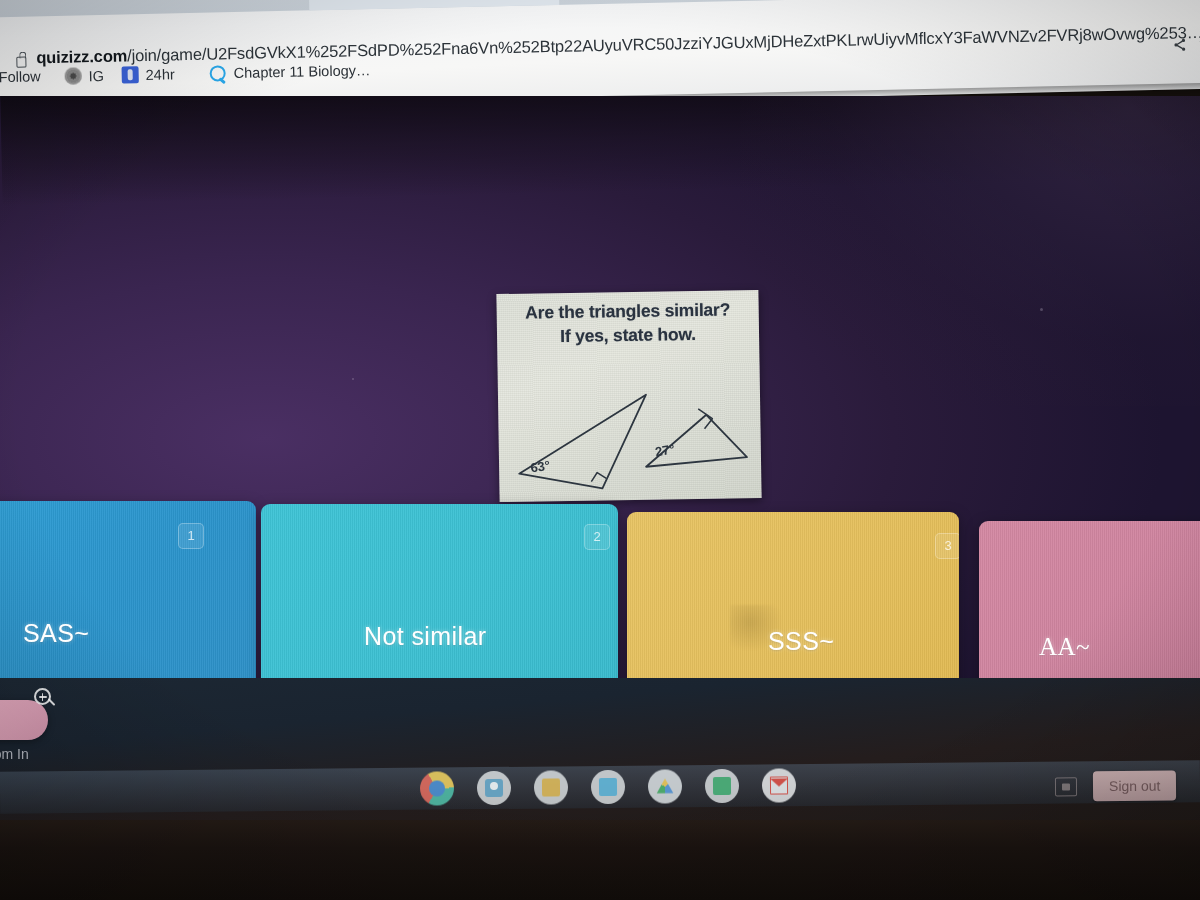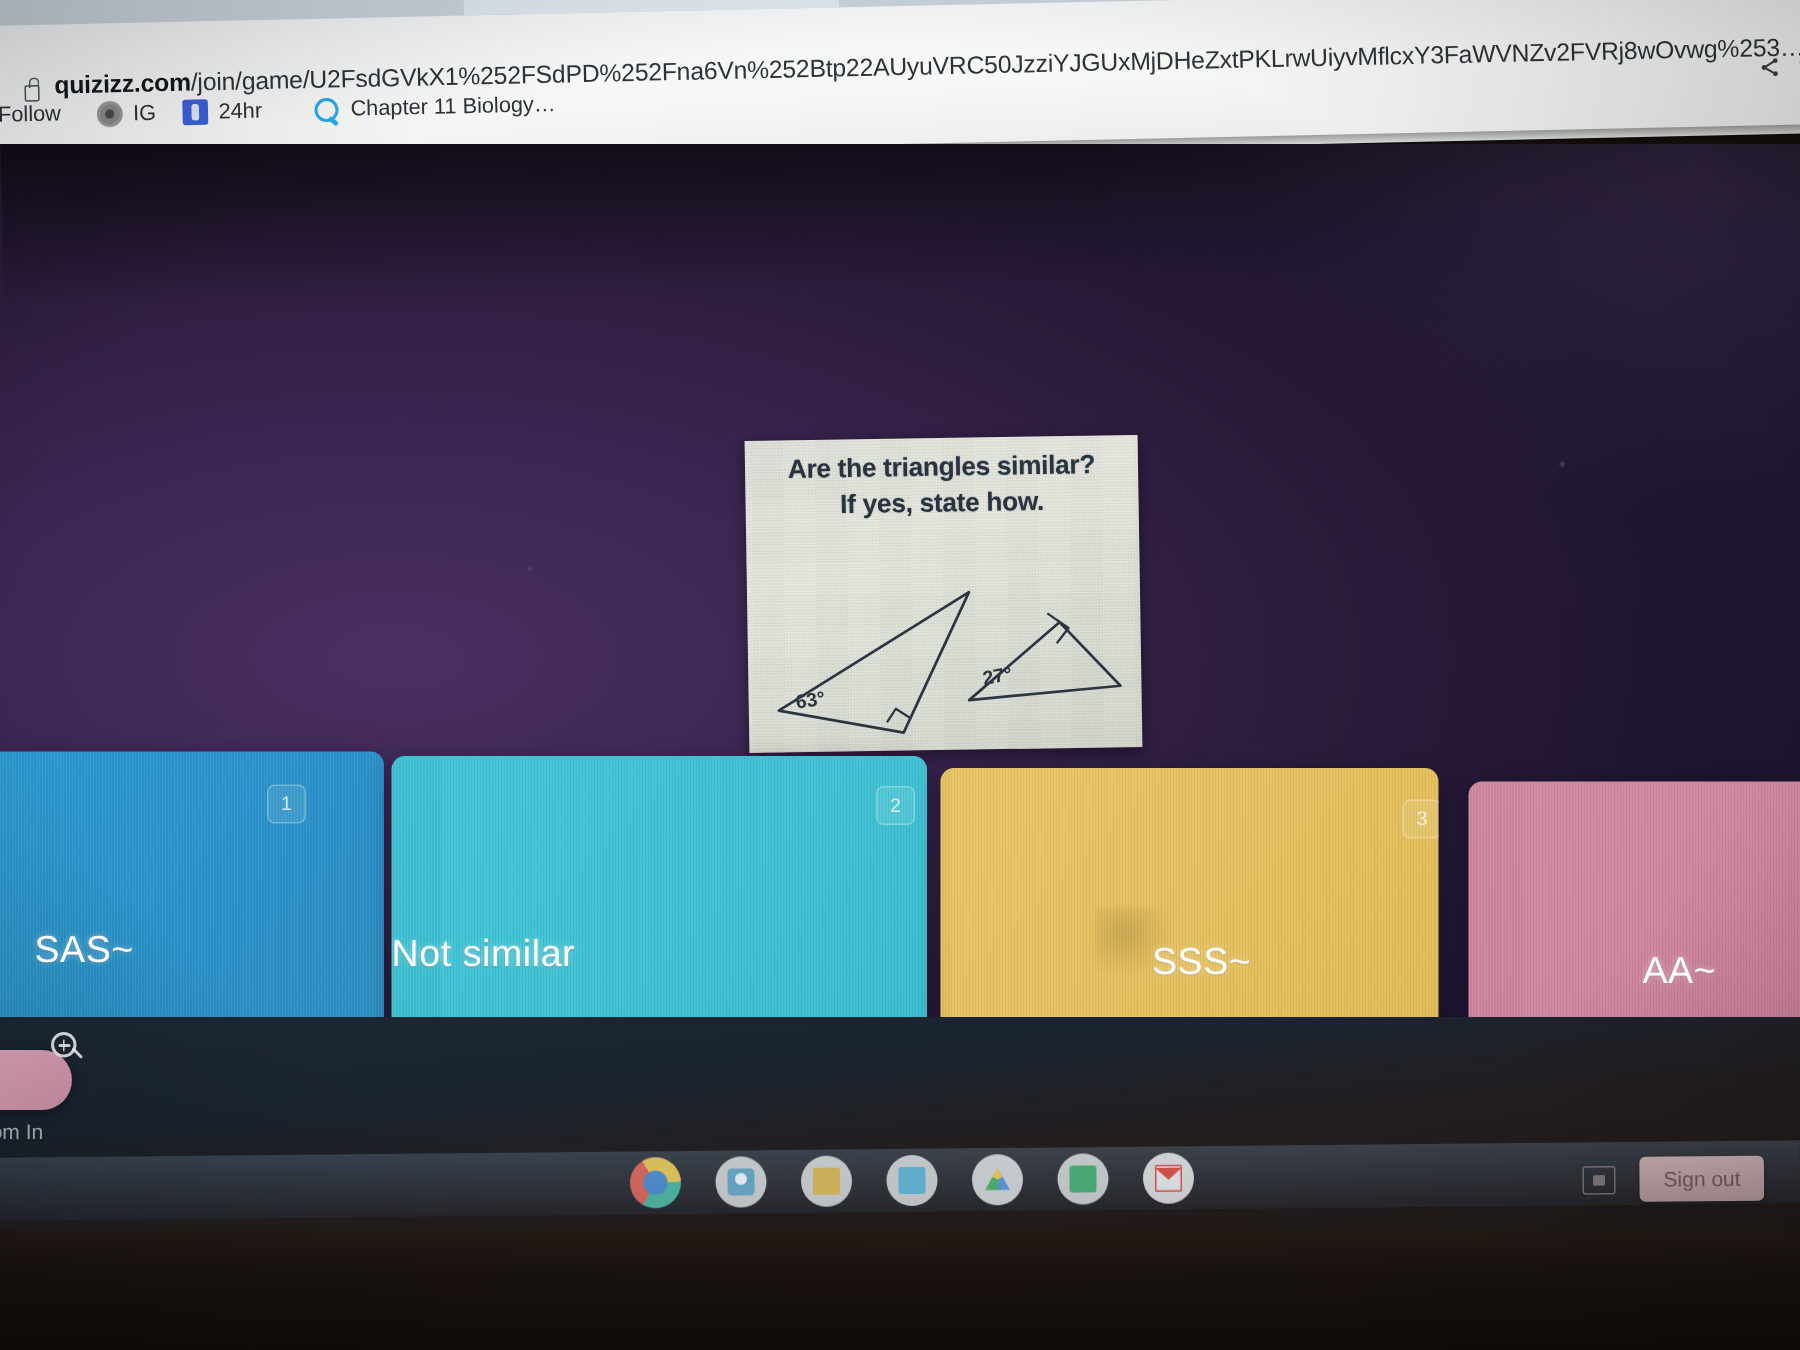--- a/index.html
+++ b/index.html
@@ -239,23 +239,23 @@
   #tile-0 { left: -32px;  top: 2px;  width: 288px; height: 264px;
             background: linear-gradient(135deg, #2e9ed4 0%, #2b94cc 45%, #2f8fc6 100%); }
   #tile-1 { left: 261px;  top: 5px;  width: 357px; height: 264px;
             background: linear-gradient(135deg, #3fc4d6 0%, #3dc0d2 50%, #38b9cc 100%); }
   #tile-2 { left: 627px;  top: 13px; width: 332px; height: 258px;
             background: linear-gradient(135deg, #e8c464 0%, #e5bf5c 50%, #e0b850 100%); }
   #tile-3 { left: 979px;  top: 22px; width: 253px; height: 252px;
             background: linear-gradient(135deg, #d489a3 0%, #cf849f 50%, #c87b98 100%); }
 
   #tile-0 .tile-label { margin-left: 55px; }
-  #tile-1 .tile-label { }
+  #tile-1 .tile-label { margin-left: 103px; }
   #tile-2 .tile-label { margin-left: 141px; }
-  #tile-3 .tile-label { margin-left: 116px; }
+  #tile-3 .tile-label { margin-left: 60px; font-family: Liberation Serif, serif; }
 
   #tile-0 .tile-badge { left: 210px; top: 22px; }
   #tile-1 .tile-badge { left: 323px; top: 20px; }
   #tile-2 .tile-badge { left: 308px; top: 21px; }
 
   .tile-smudge {
     position: absolute; z-index: 1;
     left: 103px; top: 93px; width: 50px; height: 44px;
     background: radial-gradient(ellipse at 40% 40%, rgba(120,95,40,0.25) 0%, rgba(150,120,60,0.08) 60%, rgba(0,0,0,0) 78%);
     filter: blur(1.2px);

